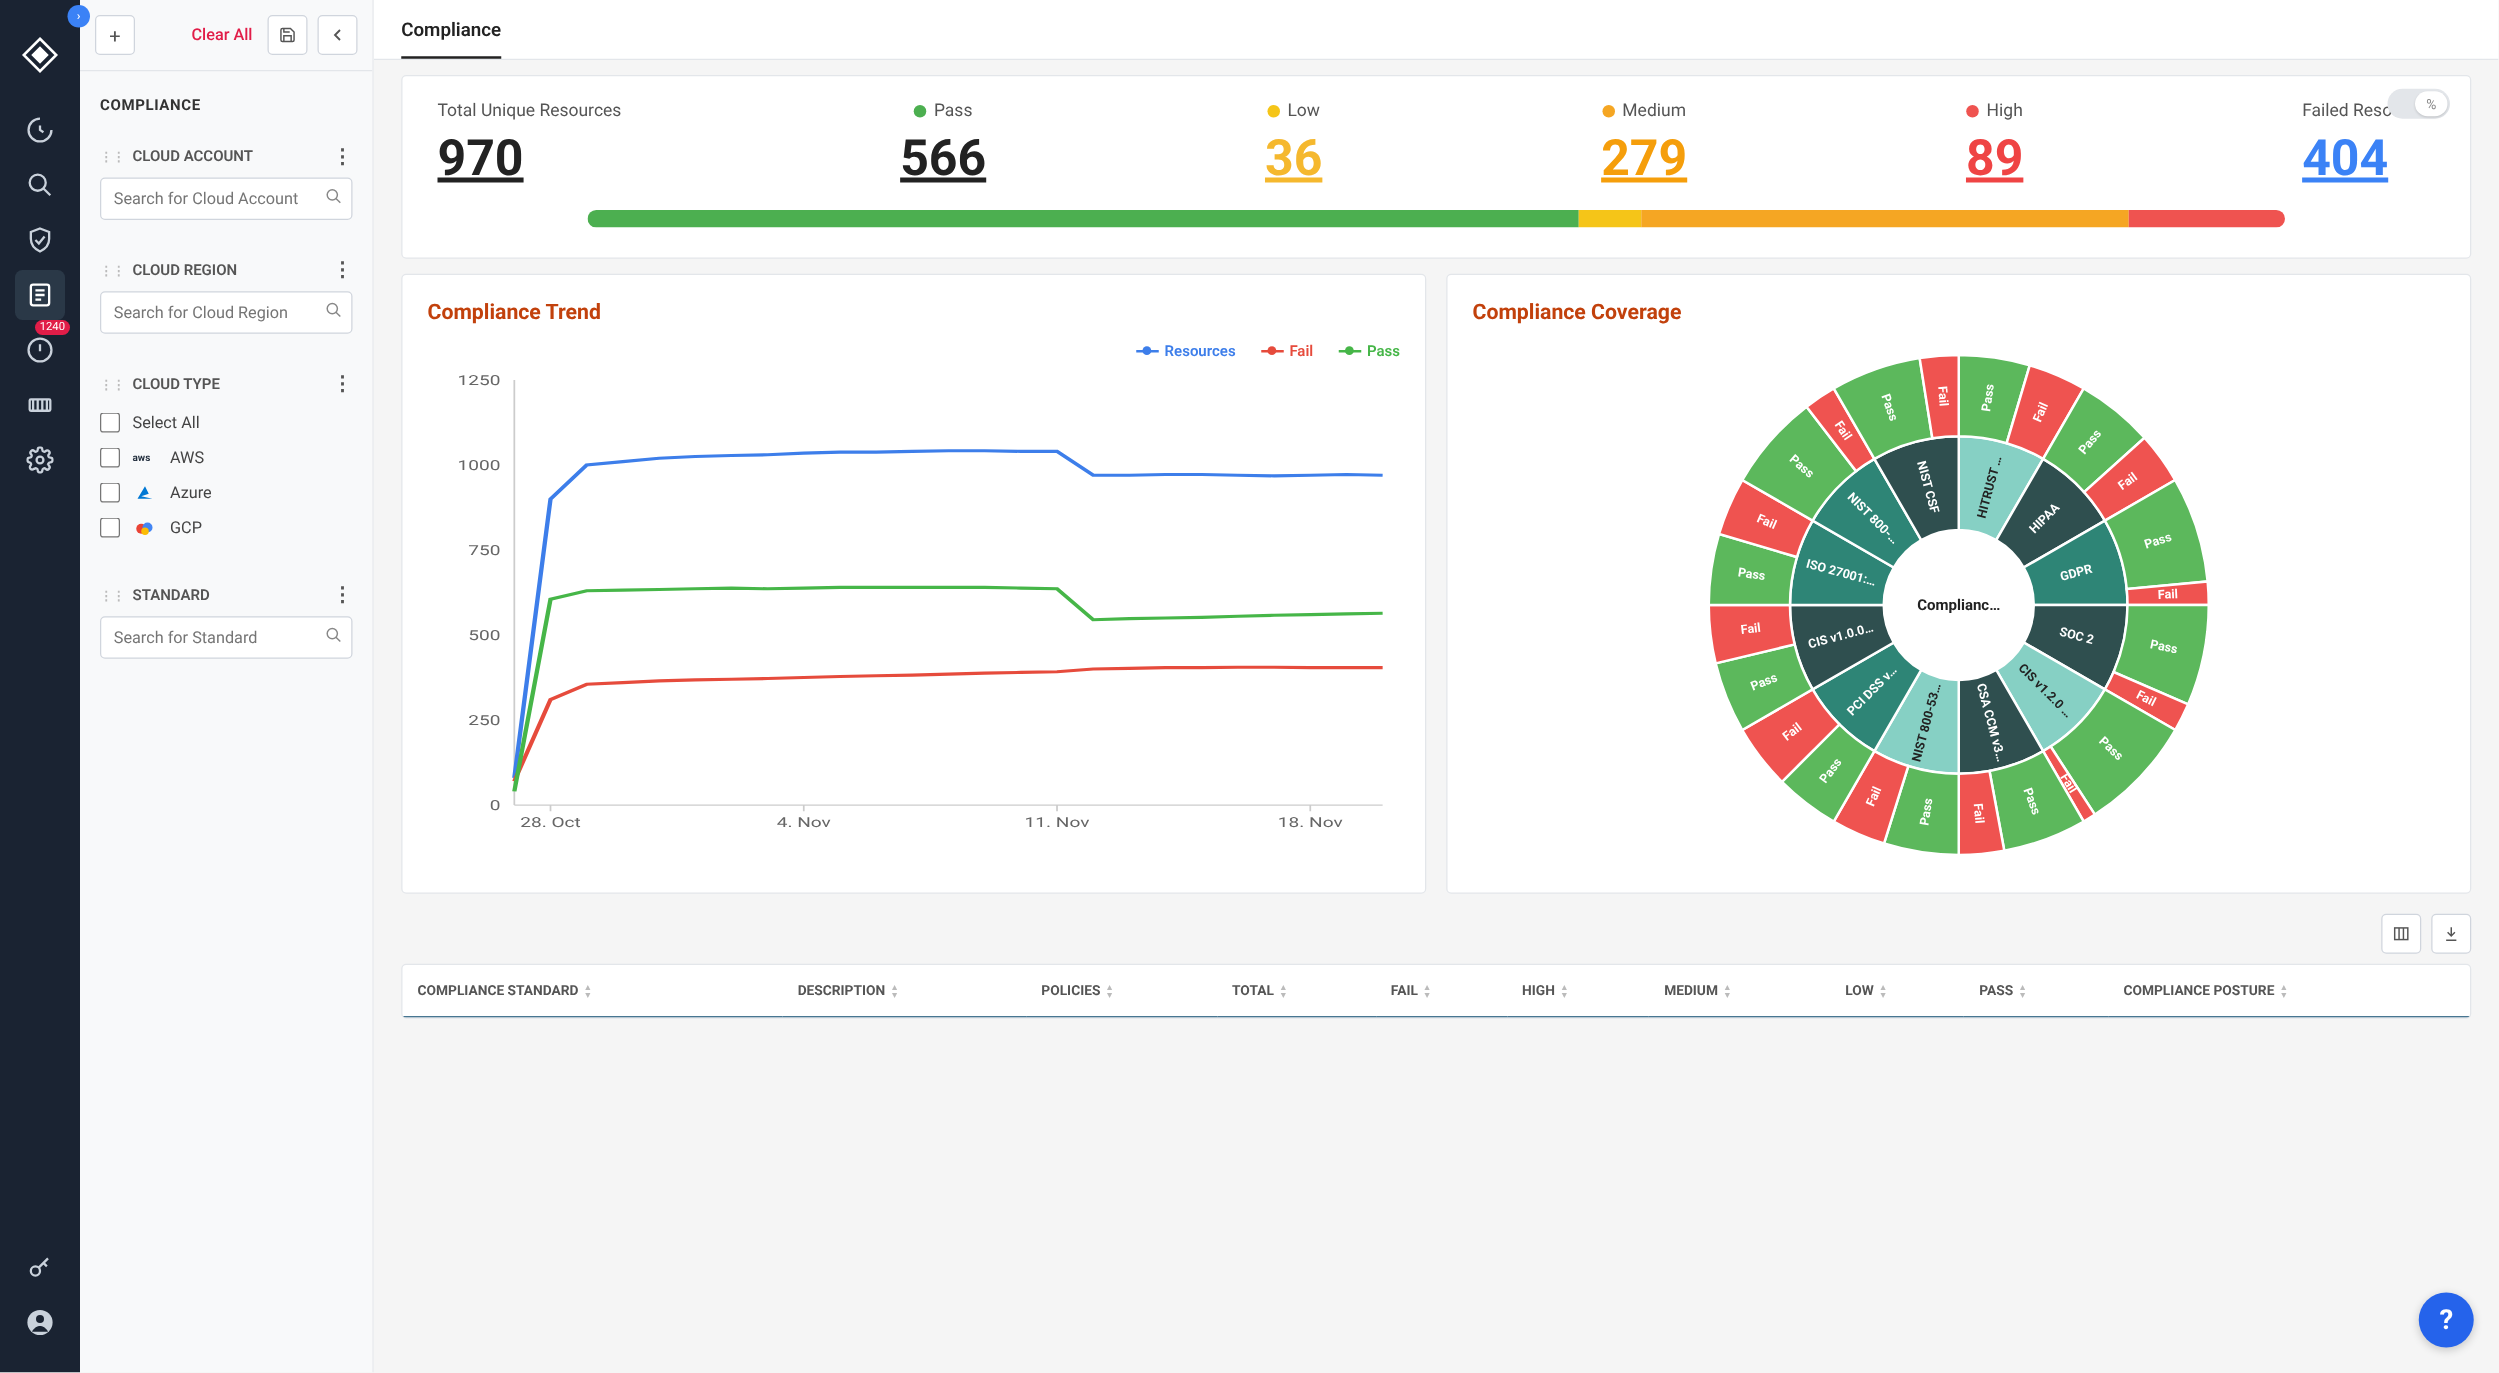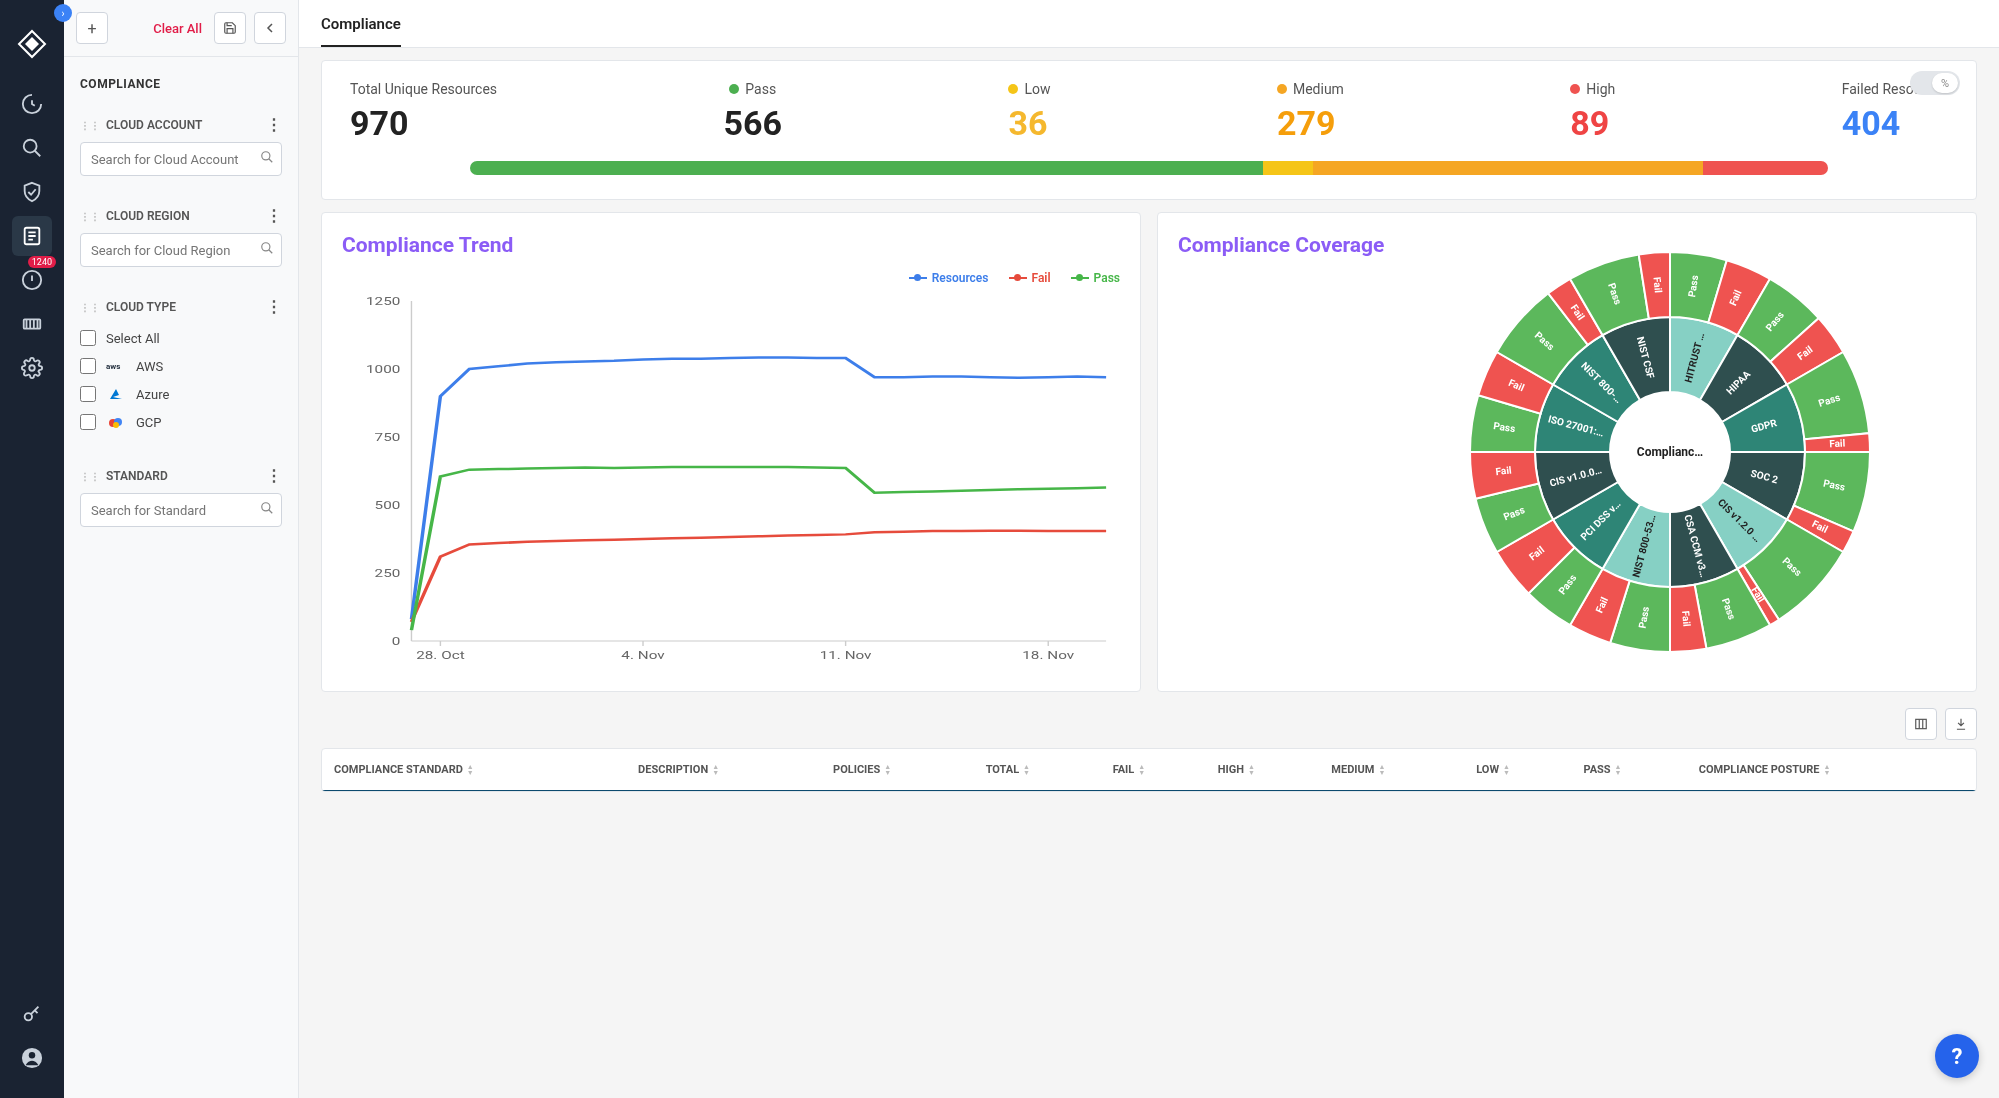--- a/index.html
+++ b/index.html
@@ -38,33 +38,33 @@
 .main { flex:1; display:flex; flex-direction:column; overflow:auto; background:#f5f5f5; }
 .tab-bar { padding:14px 22px 0; border-bottom:1px solid #e3e6ea; background:#fff; }
 .tab { display:inline-block; padding:0 0 12px; font-size:15px; font-weight:600; color:#222; border-bottom:2px solid #222; }
 .cards-row { background:#fff; margin:12px 22px; border:1px solid #e3e6ea; border-radius:4px; padding:20px 28px 24px; position:relative; }
 .percent-toggle { position:absolute; top:10px; right:16px; width:50px; height:24px; background:#e3e6ea; border-radius:12px; display:flex; align-items:center; justify-content:flex-end; padding:2px; cursor:pointer; }
 .percent-toggle .knob { width:26px; height:20px; background:#fff; border-radius:10px; box-shadow:0 1px 2px rgba(0,0,0,.15); display:flex; align-items:center; justify-content:center; font-size:11px; color:#888; }
 .stats-flex { display:flex; align-items:flex-start; justify-content:space-between; }
 .stat { text-align:left; }
 .stat-label { font-size:14px; color:#555; display:flex; align-items:center; justify-content:center; gap:6px; margin-bottom:6px; }
 .stat-label .dot { width:10px; height:10px; border-radius:50%; display:inline-block; }
-.stat-value { font-size:34px; font-weight:700; color:#222; }
+.stat-value { font-size:40px; font-weight:700; color:#222;text-decoration:underline; }
 .stat-value.low { color:#f5b82e; }
 .stat-value.med { color:#f59e0b; }
 .stat-value.high { color:#ef4444; }
 .stat-value.failed { color:#3b82f6; }
 .progress-bar { height:14px; border-radius:7px; margin-top:18px; display:flex; overflow:hidden; margin-left:120px; margin-right:120px; }
 .progress-bar span { display:block; height:100%; }
 
 .charts-row { display:flex; gap:16px; margin:0 22px 16px; }
 .card { background:#fff; border:1px solid #e3e6ea; border-radius:4px; padding:20px; }
-.card-title { font-size:21px; font-weight:700; color:#8b5cf6; margin-bottom:14px; }
+.card-title { font-size:17px; font-weight:700; color:#c2410c; margin-bottom:14px; }
 .trend-card { flex:1; }
-.coverage-card { flex:1; display:flex; flex-direction:row; }
+.coverage-card { flex:1; display:flex; flex-direction:column; }
 
 
 .line-chart { position:relative; height:380px; }
 .line-chart svg { width:100%; height:100%; }
 .legend-row { display:flex; gap:20px; justify-content:flex-end; font-size:12px; font-weight:600; color:#333; margin-bottom:6px; }
 .legend-row span { display:flex; align-items:center; gap:5px; }
 .legend-row .ln { width:18px; height:2px; display:inline-block; position:relative; }
 .legend-row .ln::after { content:""; position:absolute; width:7px; height:7px; border-radius:50%; top:-3px; left:5px; background:currentColor; }
 
 .y-tick { font-size:11px; fill:#666; text-anchor:end; }

